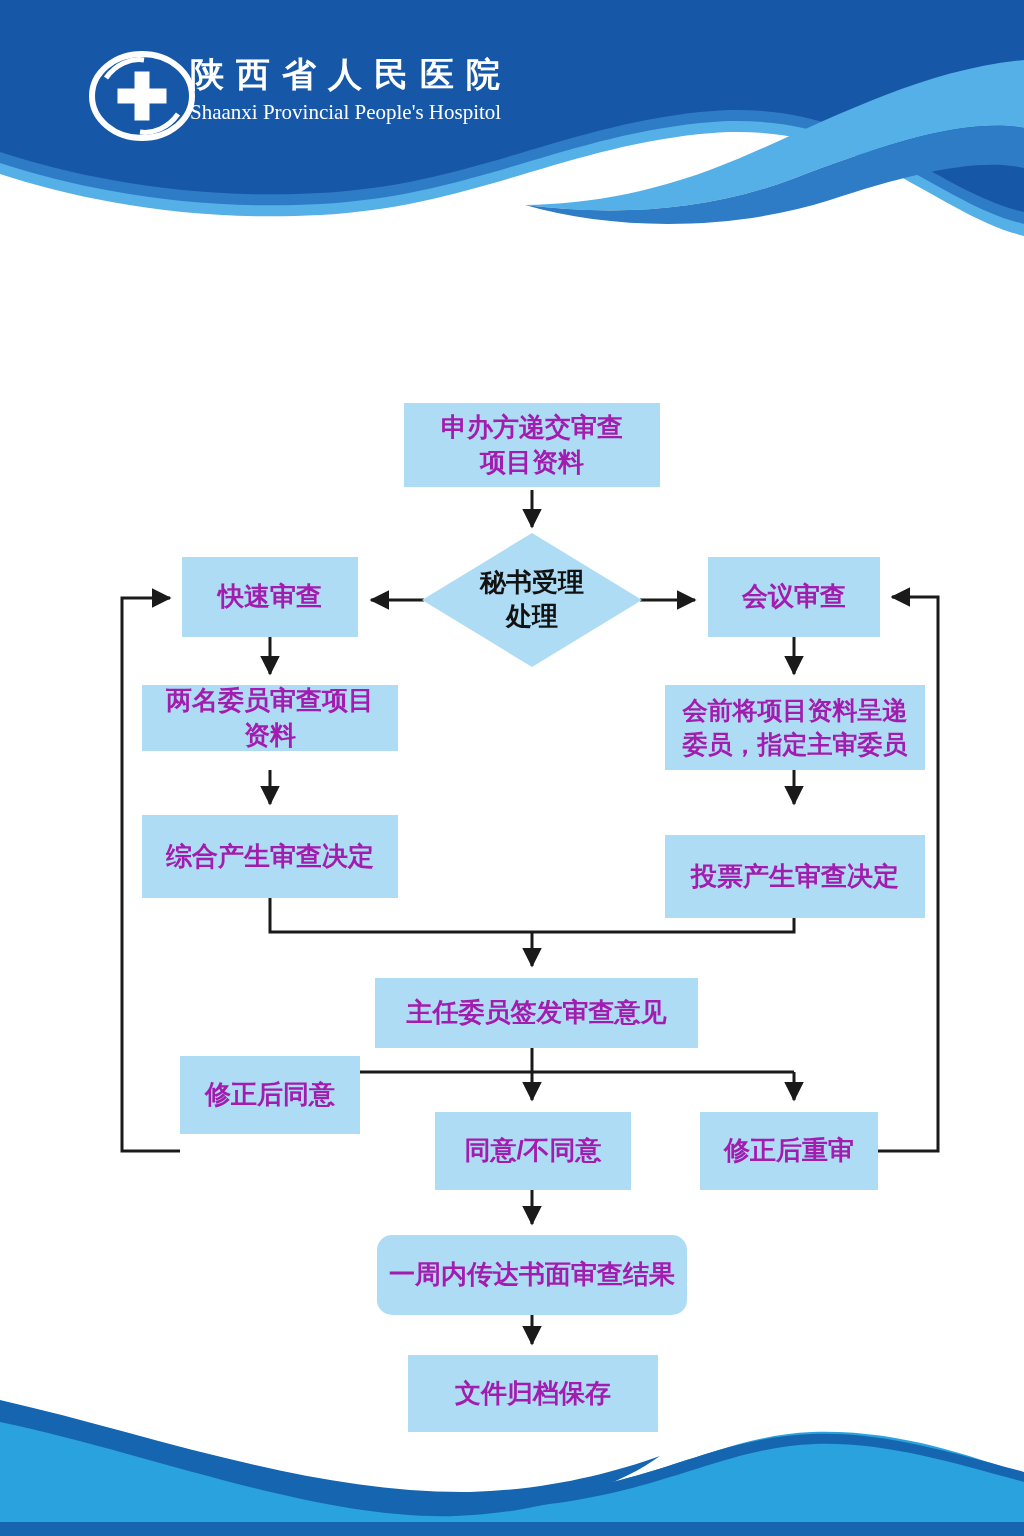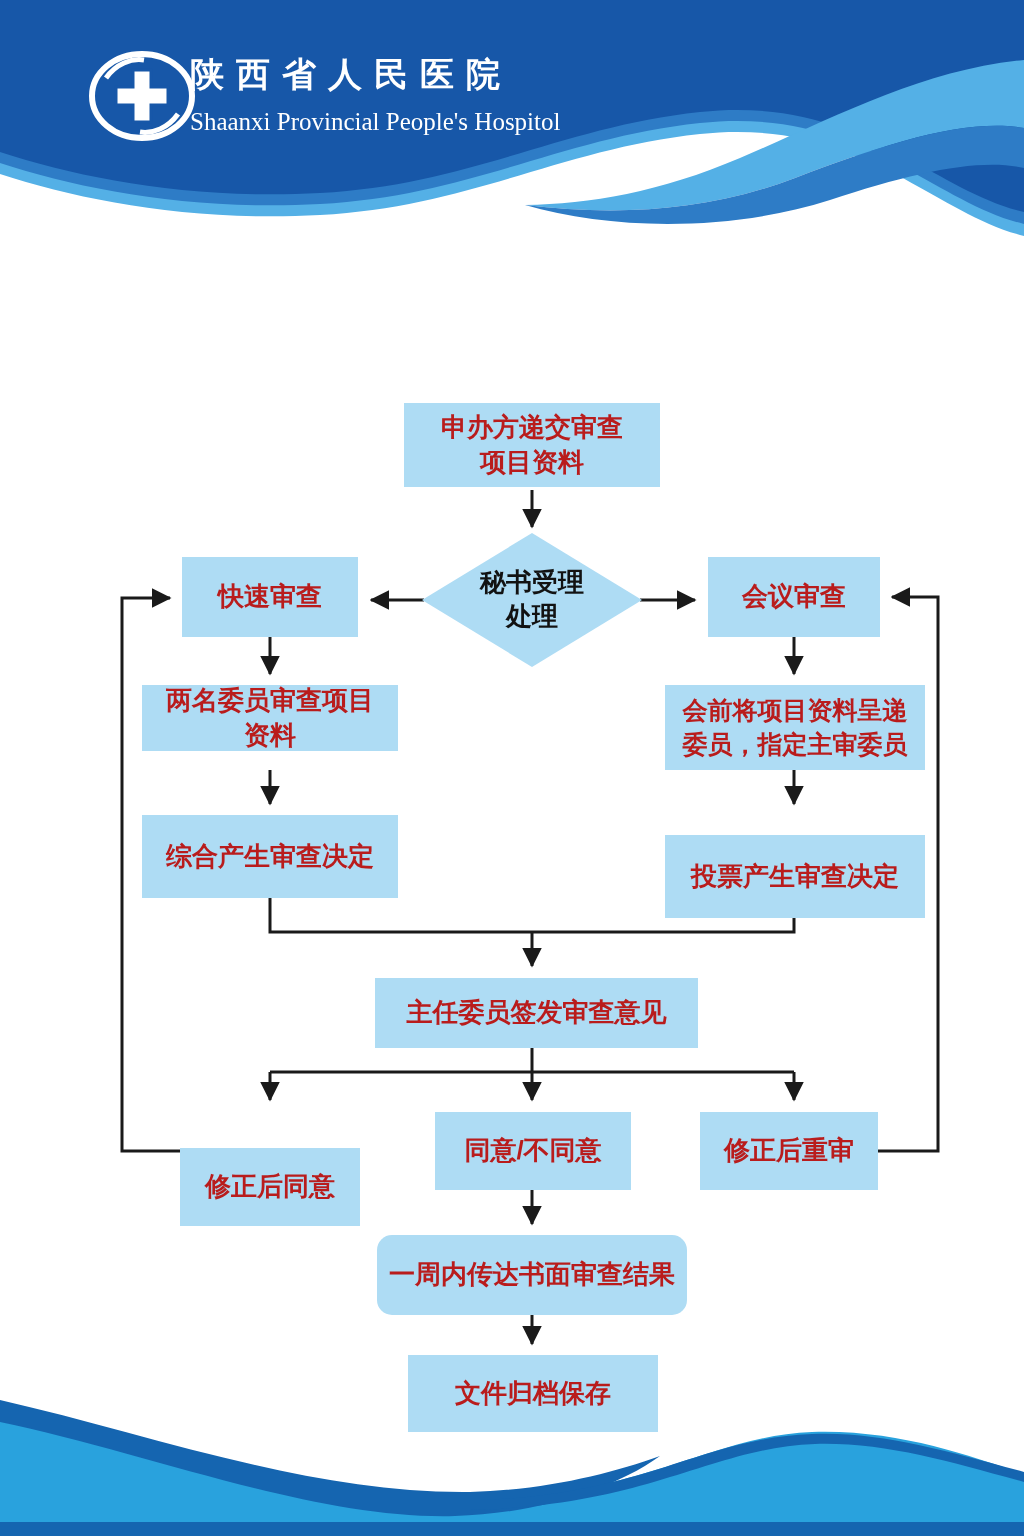--- a/index.html
+++ b/index.html
@@ -9,31 +9,31 @@
   }
   .poster{position:relative;width:1024px;height:1536px;background:#fff;}
   svg.layer{position:absolute;left:0;top:0;pointer-events:none;}
   
   .hdr-cn{
     position:absolute;left:190px;top:52px;color:#fff;
     font-size:34px;font-weight:bold;letter-spacing:12px;white-space:nowrap;
   }
   .hdr-en{
     position:absolute;left:190px;top:100px;color:#fff;
-    font-family:"Liberation Serif", serif;font-size:25px;white-space:nowrap;margin-top:8px;
+    font-family:"Liberation Serif", serif;font-size:21px;white-space:nowrap;
   }
   
   .main-title{
     position:absolute;left:0;top:222px;width:1024px;text-align:center;
     color:#e8120c;font-weight:900;font-size:60px;line-height:1.18;
     letter-spacing:2px;text-shadow:-5px 4px 0 #161616;white-space:pre-line;
   }
   
   .node{
-    position:absolute;background:#aedcf4;color:#b91c1c;
+    position:absolute;background:#aedcf4;color:#a21caf;
     display:flex;align-items:center;justify-content:center;text-align:center;
     font-weight:bold;font-size:26px;line-height:1.35;white-space:pre-line;
   }
   .diamond-label{
     position:absolute;background:transparent;color:#121212;
     display:flex;align-items:center;justify-content:center;text-align:center;
     font-weight:bold;font-size:26px;line-height:1.3;white-space:pre-line;
   }
 </style>
 </head>
@@ -107,21 +107,21 @@
 
   <div class="node" style="left:665px;top:685px;width:260px;height:85px;font-size:25px;">会前将项目资料呈递
 委员，指定主审委员</div>
 
   <div class="node" style="left:142px;top:815px;width:256px;height:83px;">综合产生审查决定</div>
 
   <div class="node" style="left:665px;top:815px;width:260px;height:83px;margin-top:20px;">投票产生审查决定</div>
 
   <div class="node" style="left:375px;top:978px;width:323px;height:70px;">主任委员签发审查意见</div>
 
-  <div class="node" style="left:180px;top:1148px;width:180px;height:78px;">修正后同意</div>
+  <div class="node" style="left:180px;top:1056px;width:180px;height:78px;">修正后同意</div>
 
   <div class="node" style="left:435px;top:1112px;width:196px;height:78px;">同意/不同意</div>
 
   <div class="node" style="left:700px;top:1112px;width:178px;height:78px;">修正后重审</div>
 
   <div class="node" style="left:377px;top:1235px;width:310px;height:80px;border-radius:15px;">一周内传达书面审查结果</div>
 
   <div class="node" style="left:408px;top:1355px;width:250px;height:77px;">文件归档保存</div>
 
   <svg class="layer" style="top:1376px;" width="1024" height="160" viewBox="0 0 1024 160">

